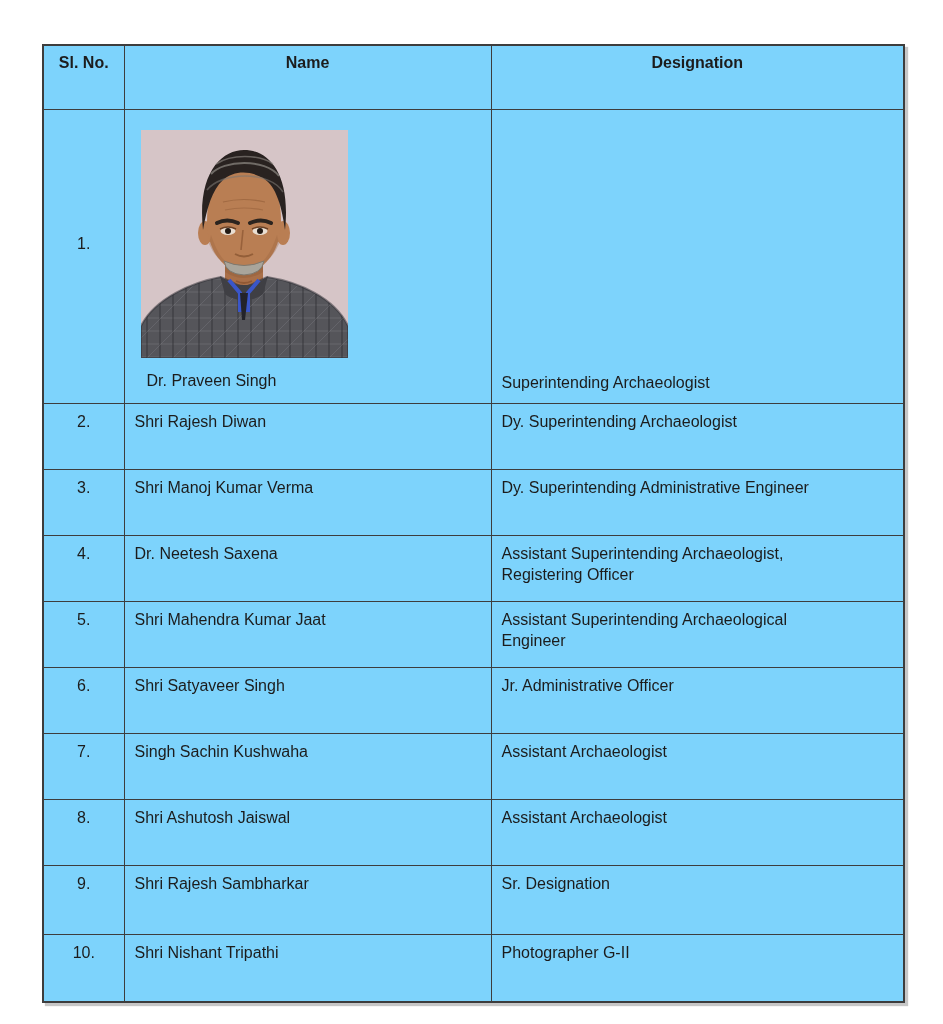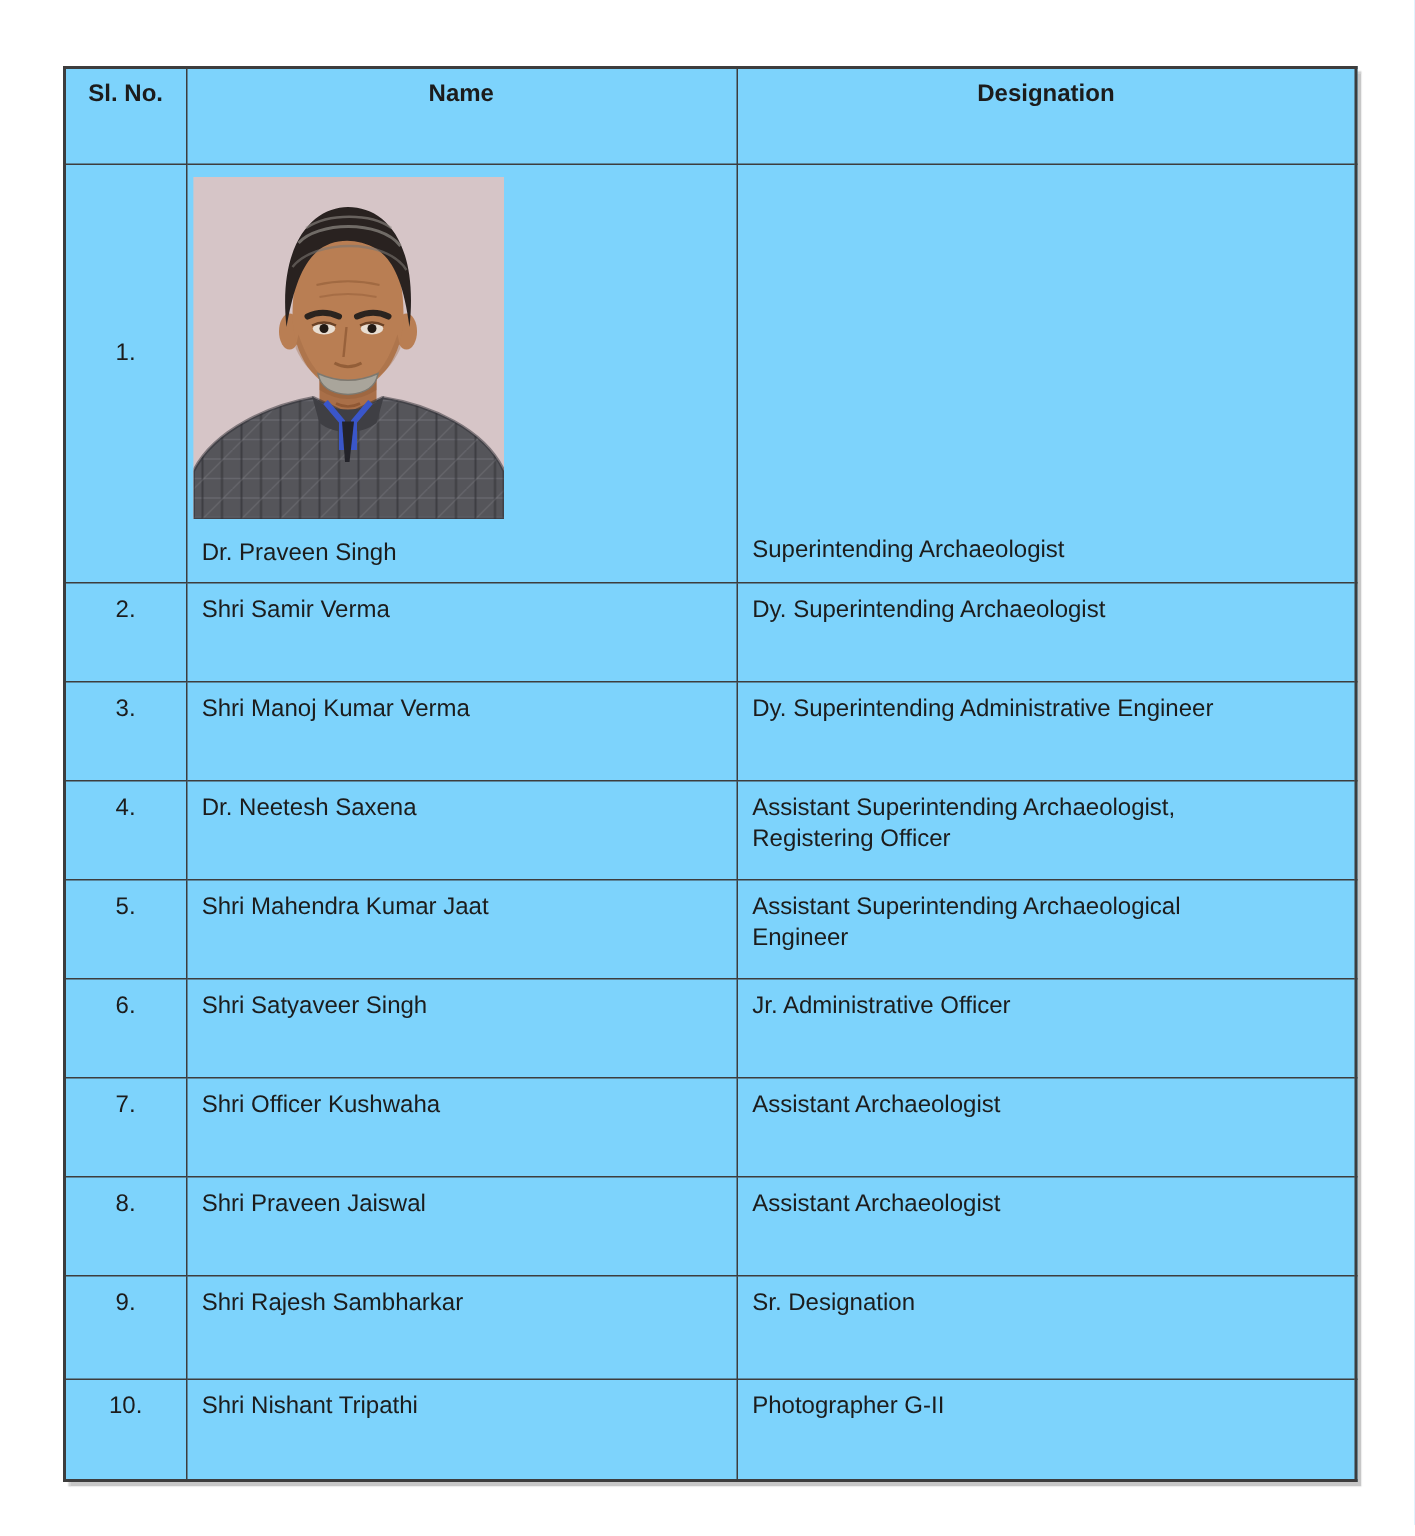--- a/index.html
+++ b/index.html
@@ -54,21 +54,21 @@
   }
   td.desig{white-space:pre-line;}
   tr.rbody{height:66px;}
   tr.r9{height:69px;}
   tr.r10{height:68px;padding-left:12px;}
   tr.row1{height:279px;}
   tr.row1 td.sl{
     vertical-align:middle;
     padding:0 2px 26px 2px;
   }
-  tr.row1 td.name{padding:0;margin-left:44px;}
+  tr.row1 td.name{padding:12px;margin-left:44px;}
   tr.row1 td.desig{
     vertical-align:bottom;
     padding:0 10px 10px 10px;
   }
   .photo{
     width:207px;height:228px;
     margin:8px 0 0 4px;
     background:var(--photo-bg);
   }
   .photo svg{display:block;width:100%;height:100%;}
@@ -157,21 +157,21 @@
               <path d="M95 151 Q103 155 111 151" fill="none" stroke="#8a5230" stroke-width="1.8" opacity="0.8"></path>
             </svg>
           </div>
           <div class="photo-caption">Dr. Praveen Singh</div>
         </td>
         <td class="desig">Superintending Archaeologist</td>
       </tr>
 
       <tr class="rbody">
         <td class="sl">2.</td>
-        <td class="name">Shri Samir Verma</td>
+        <td class="name">Shri Rajesh Diwan</td>
         <td class="desig">Dy. Superintending Archaeologist</td>
       </tr>
       <tr class="rbody">
         <td class="sl">3.</td>
         <td class="name">Shri Manoj Kumar Verma</td>
         <td class="desig">Dy. Superintending Administrative Engineer</td>
       </tr>
       <tr class="rbody">
         <td class="sl">4.</td>
         <td class="name">Dr. Neetesh Saxena</td>
@@ -184,26 +184,26 @@
         <td class="desig">Assistant Superintending Archaeological
 Engineer</td>
       </tr>
       <tr class="rbody">
         <td class="sl">6.</td>
         <td class="name">Shri Satyaveer Singh</td>
         <td class="desig">Jr. Administrative Officer</td>
       </tr>
       <tr class="rbody">
         <td class="sl">7.</td>
-        <td class="name">Shri Officer Kushwaha</td>
+        <td class="name">Singh Sachin Kushwaha</td>
         <td class="desig">Assistant Archaeologist</td>
       </tr>
       <tr class="rbody">
         <td class="sl">8.</td>
-        <td class="name">Shri Praveen Jaiswal</td>
+        <td class="name">Shri Ashutosh Jaiswal</td>
         <td class="desig">Assistant Archaeologist</td>
       </tr>
       <tr class="rbody r9">
         <td class="sl">9.</td>
         <td class="name">Shri Rajesh Sambharkar</td>
         <td class="desig">Sr. Designation</td>
       </tr>
       <tr class="rbody r10">
         <td class="sl">10.</td>
         <td class="name">Shri Nishant Tripathi</td>

